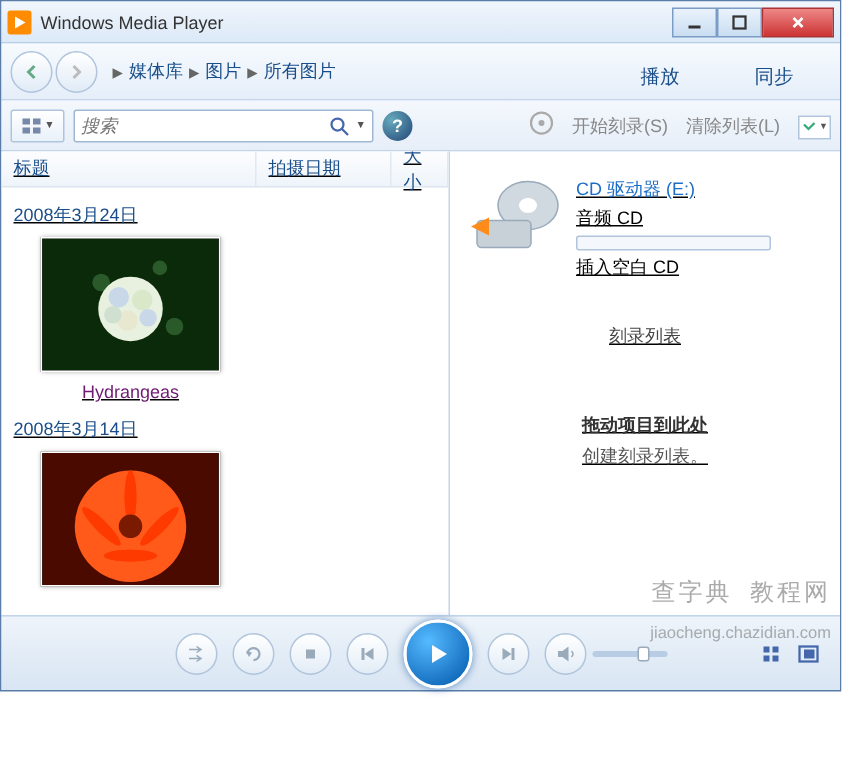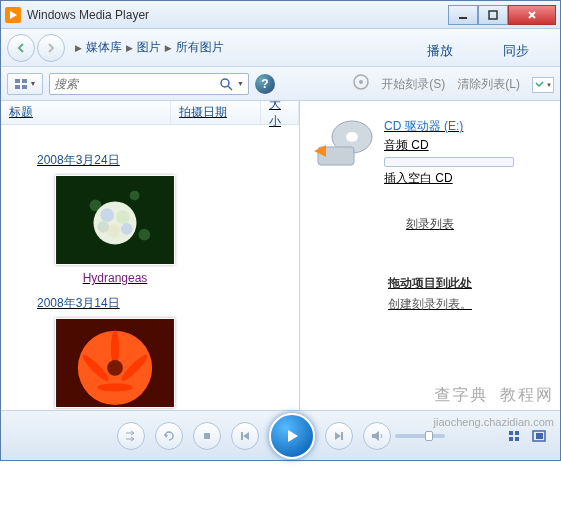--- a/index.html
+++ b/index.html
@@ -37,21 +37,21 @@
 
 .content { display:flex; height: calc(100% - 28px - 38px - 34px - 50px); text-decoration: underline; }
 
 .left-pane { flex:1; background:#fff; overflow:hidden; border-right:1px solid #c3d5ea; }
 .col-headers { height:24px; border-bottom:1px solid #dbe5f0; display:flex; align-items:center; font-size:12px; color:#1a4e8a; background:linear-gradient(to bottom,#fdfdfe,#eef4fa);}
 .col-h { padding: 0 8px; border-right:1px solid #e0e8f2; height:100%; display:flex; align-items:center;}
 .col-h.c1 { flex: 0 0 170px; }
 .col-h.c2 { flex: 0 0 90px; }
 .col-h.c3 { flex: 1; }
 
-.lib-content { padding: 21px 8px; font-size:12px;margin-left:28px; }
+.lib-content { padding: 4px 8px; font-size:12px; }
 .date-group { color:#1a4e8a; margin-top:6px; margin-bottom:6px; }
 .thumb { width: 120px; height: 90px; border:1px solid #fff; box-shadow: 0 0 3px rgba(0,0,0,0.3); margin: 6px 18px; background:#333; overflow:hidden;}
 .thumb svg { width:100%; height:100%; display:block;}
 .thumb-label { text-align:center; font-size:12px; color:#701a75; width:156px; margin-bottom:10px;}
 
 .right-pane { flex: 0 0 260px; background:#fff; display:flex; flex-direction:column; }
 .burn-info { padding: 16px 12px; display:flex; gap:8px; font-size:12px;}
 .cd-art { flex: 0 0 64px; height:56px; position:relative;}
 .cd-art svg{width:100%; height:100%;}
 .burn-text { flex:1; line-height:1.6;}

